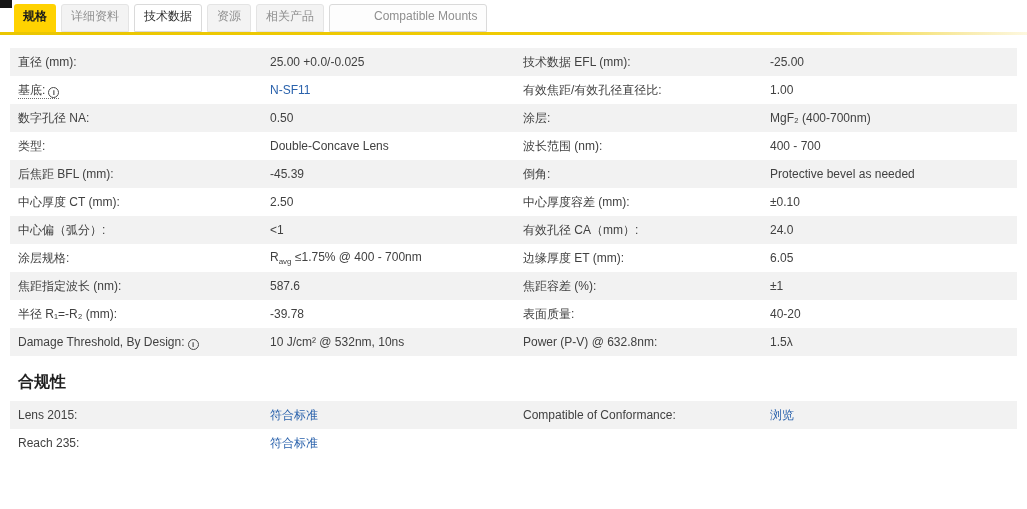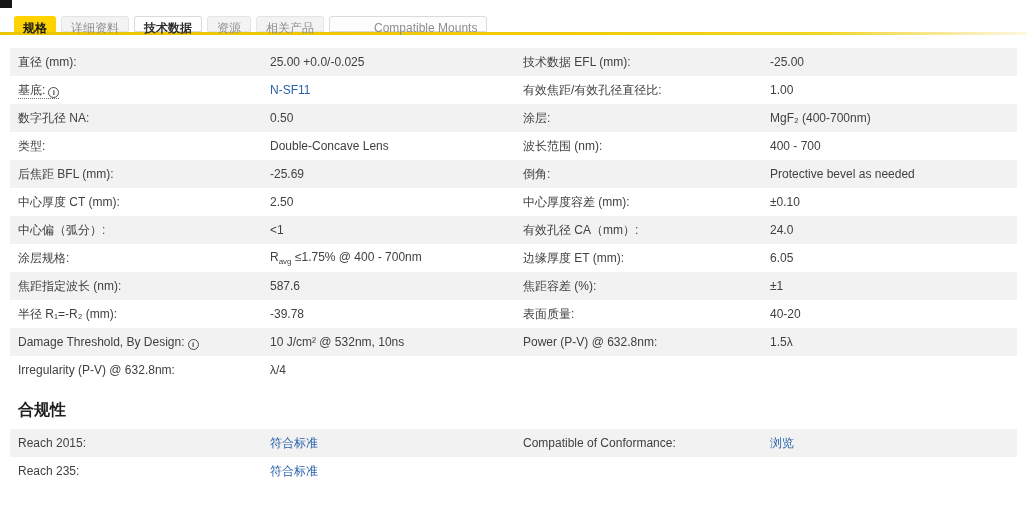--- a/index.html
+++ b/index.html
@@ -2,25 +2,25 @@
 <html><head>
 <meta charset="utf-8">
 <style>
   * { margin:0; padding:0; box-sizing:border-box; }
   html,body { width:1027px; height:509px; background:#ffffff; overflow:hidden;
     font-family:"Liberation Sans","DejaVu Sans",sans-serif; }
   .corner-artifact { position:absolute; left:0; top:0; width:12px; height:8px; background:#161616; }
 
   
   .tabbar { display:flex; align-items:flex-end; gap:5px; padding:8px 0 0 14px; height:32px; }
-  .tab { height:16px; line-height:24px; padding:0 9px; font-size:12px; border-radius:3px 3px 0 0;
+  .tab { height:28px; line-height:24px; padding:0 9px; font-size:12px; border-radius:3px 3px 0 0;
     white-space:nowrap; cursor:default; }
   .tab--active { background:#ffd200; color:#1a1a1a; font-weight:700; }
   .tab--gray { background:#f3f3f3; border:1px solid #e4e4e4; color:#8f8f8f; line-height:22px; }
-  .tab--white-dark { background:#ffffff; border:1px solid #dadada; color:#2e2e2e; font-weight:700; line-height:22px; }
+  .tab--white-dark { background:#ffffff; border:1px solid #dadada; color:#2e2e2e; font-weight:400; line-height:22px; }
   .tab--white { background:#fdfdfd; border:1px solid #dadada; color:#8f8f8f; line-height:22px;padding-left:44px; }
   .accent-line { width:1027px; height:3px;
     background:linear-gradient(90deg,#eac602 0%,#f0cb04 55%,#f2d523 80%,#f9ecae 94%,#fdf8e0 100%); }
 
   
   .spec-table { margin:13px 10px 0 10px; }
   .row { display:flex; height:28px; align-items:center; font-size:12px; color:#414141; }
   .row.alt { background:#f2f2f2; }
   .cell { padding-left:8px; overflow:hidden; white-space:nowrap; }
   .c1 { width:252px; } .c2 { width:253px; } .c3 { width:247px; } .c4 { flex:1; }
@@ -70,21 +70,21 @@
       <div class="cell c4">MgF₂ (400-700nm)</div>
     </div>
     <div class="row">
       <div class="cell c1">类型:</div>
       <div class="cell c2">Double-Concave Lens</div>
       <div class="cell c3">波长范围 (nm):</div>
       <div class="cell c4">400 - 700</div>
     </div>
     <div class="row alt">
       <div class="cell c1">后焦距 BFL (mm):</div>
-      <div class="cell c2">-25.69</div>
+      <div class="cell c2">-45.39</div>
       <div class="cell c3">倒角:</div>
       <div class="cell c4">Protective bevel as needed</div>
     </div>
     <div class="row">
       <div class="cell c1">中心厚度 CT (mm):</div>
       <div class="cell c2">2.50</div>
       <div class="cell c3">中心厚度容差 (mm):</div>
       <div class="cell c4">±0.10</div>
     </div>
     <div class="row alt">
@@ -110,32 +110,26 @@
       <div class="cell c2">-39.78</div>
       <div class="cell c3">表面质量:</div>
       <div class="cell c4">40-20</div>
     </div>
     <div class="row alt">
       <div class="cell c1"><span class="lbl-dotted">Damage Threshold, By Design:<span class="info-icon">i</span></span></div>
       <div class="cell c2">10 J/cm² @ 532nm, 10ns</div>
       <div class="cell c3">Power (P-V) @ 632.8nm:</div>
       <div class="cell c4">1.5λ</div>
     </div>
-    <div class="row">
-      <div class="cell c1">Irregularity (P-V) @ 632.8nm:</div>
-      <div class="cell c2">λ/4</div>
-      <div class="cell c3"></div>
-      <div class="cell c4"></div>
-    </div>
   </div>
 
 <div class="compliance-heading">合规性</div>
 <div class="compliance-table" id="compliance-rows">
     <div class="row alt">
-      <div class="cell c1">Reach 2015:</div>
+      <div class="cell c1">Lens 2015:</div>
       <div class="cell c2"><span class="link">符合标准</span></div>
       <div class="cell c3">Compatible of Conformance:</div>
       <div class="cell c4"><span class="link">浏览</span></div>
     </div>
     <div class="row">
       <div class="cell c1">Reach 235:</div>
       <div class="cell c2"><span class="link">符合标准</span></div>
       <div class="cell c3"></div>
       <div class="cell c4"></div>
     </div>

